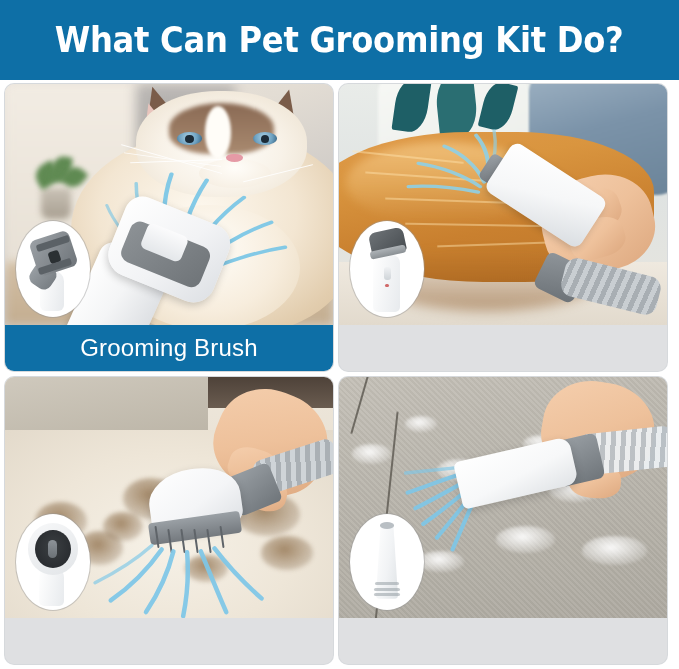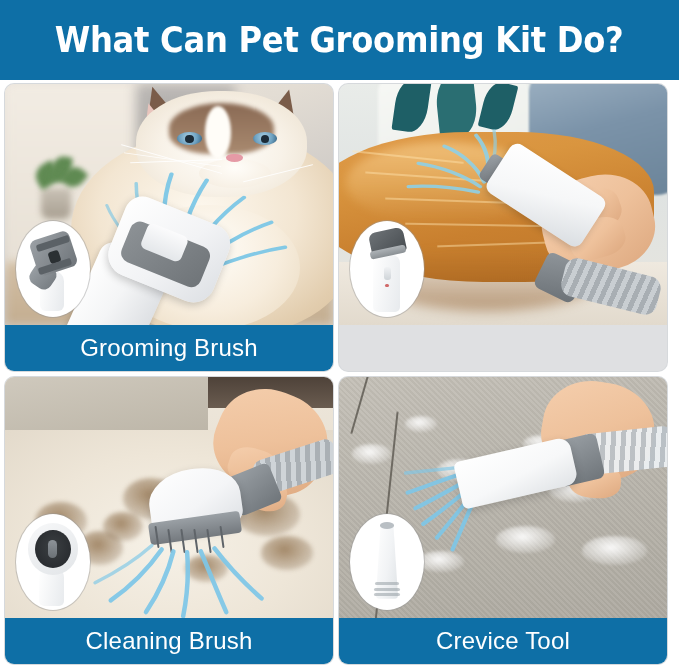--- a/index.html
+++ b/index.html
@@ -406,23 +406,20 @@
         </g>
       </svg>
 
       <div class="inset">
         <div class="ins-cb-body"></div>
         <div class="ins-cb-head"></div>
         <div class="ins-cb-inner"></div>
         <div class="ins-cb-slot"></div>
       </div>
     </div>
-    <div class="label-bar">
-      <span class="label-text">Cleaning Brush</span>
-    </div>
   </div>
 
   <div class="panel">
     <div class="photo">
       <div class="fill p4-bg"></div>
       <div class="fill p4-tex"></div>
       <div class="p4-seam" style="left:6%;top:-2%;width:2px;height:26%;transform:rotate(16deg);"></div>
       <div class="p4-seam" style="left:14%;top:14%;width:2px;height:92%;transform:rotate(6deg);"></div>
 
       <div class="fluff" style="left:4%;top:28%;width:12%;height:8%;"></div>
@@ -454,18 +451,15 @@
       <div class="crev-body"></div>
 
       <div class="inset">
         <div class="ins-cr-tool"></div>
         <div class="ins-cr-bore"></div>
         <div class="ins-cr-rib" style="left:33%;top:72%;width:34%;height:3%;"></div>
         <div class="ins-cr-rib" style="left:32%;top:78%;width:36%;height:3%;"></div>
         <div class="ins-cr-rib" style="left:31%;top:84%;width:38%;height:3%;"></div>
       </div>
     </div>
-    <div class="label-bar">
-      <span class="label-text">Crevice Tool</span>
-    </div>
   </div>
 
 </div>
 
 </body></html>

